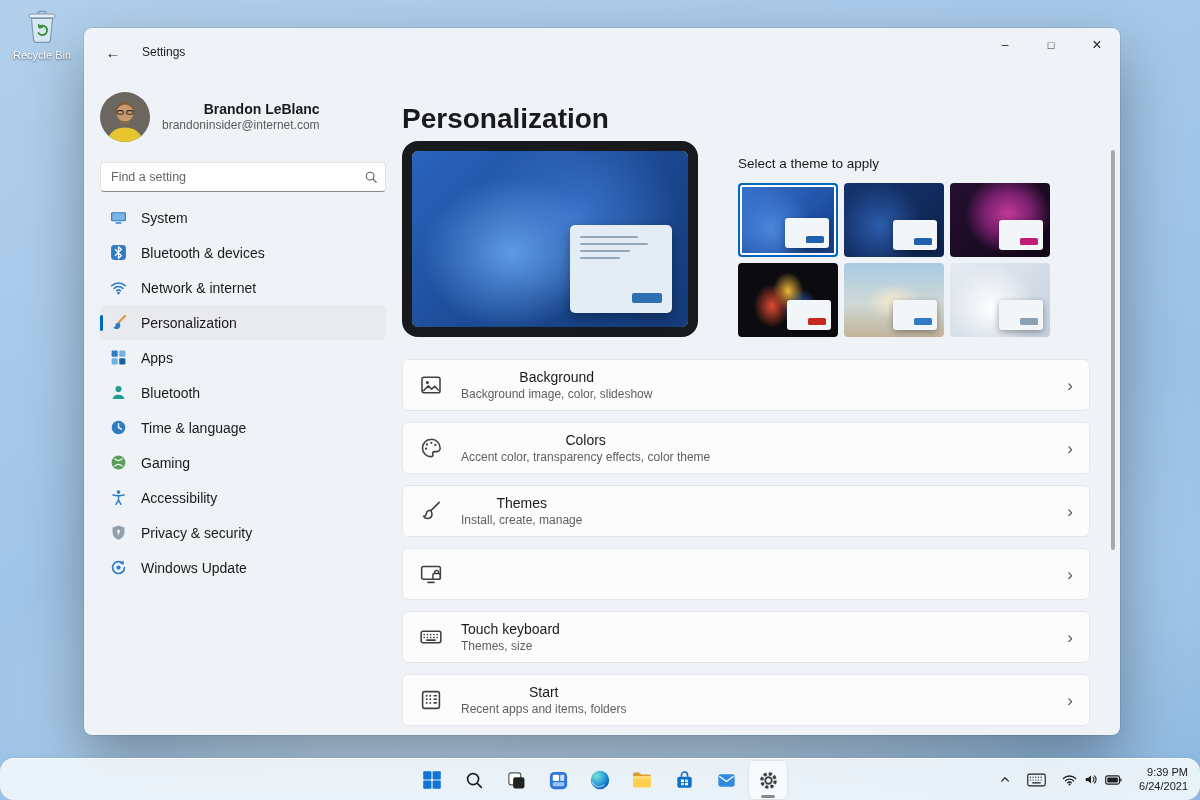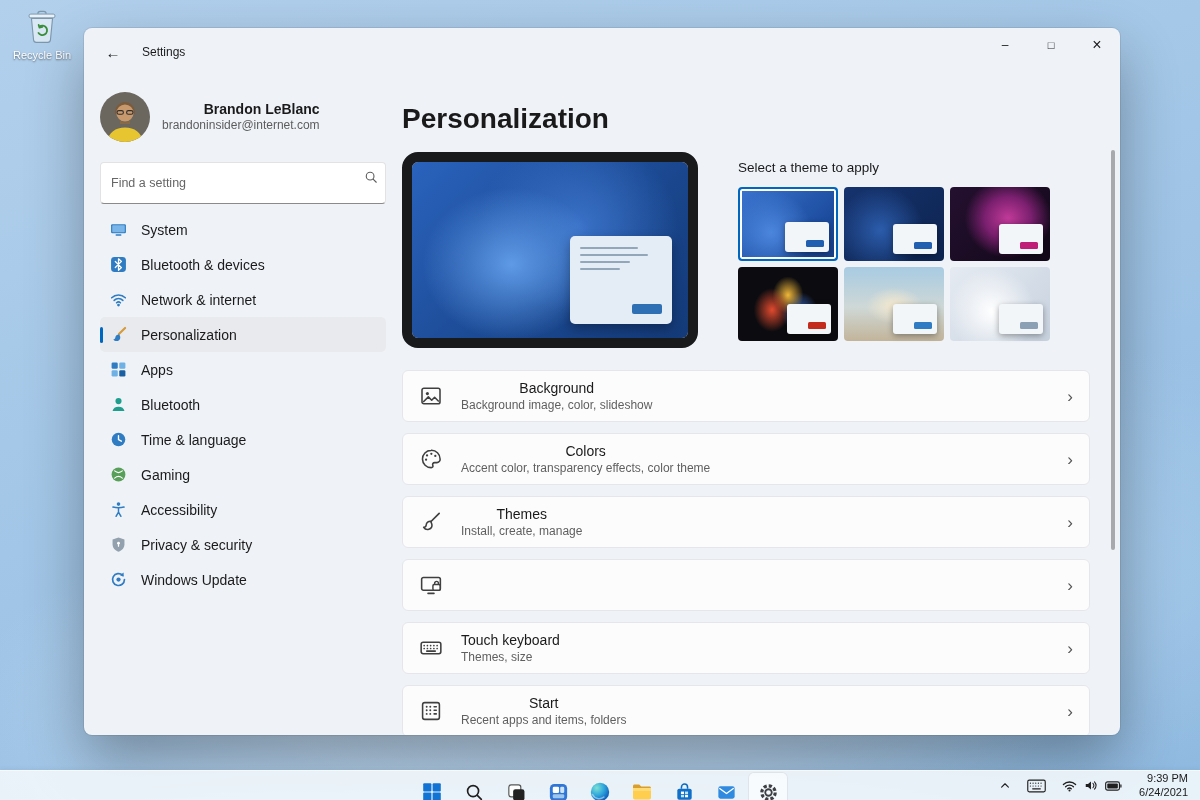--- a/index.html
+++ b/index.html
@@ -38,36 +38,36 @@
   .wc-btn.close{font-size:16px;}
 
   .window-body{flex:1;display:flex;min-height:0;}
 
   
   .sidebar{width:318px;flex:none;padding:10px 16px 0 16px;}
   .profile{display:flex;align-items:center;gap:12px;margin-top:4px;height:54px;text-align:right;}
   .avatar{width:50px;height:50px;border-radius:50%;overflow:hidden;flex:none;}
   .profile-name{font-size:14px;font-weight:700;line-height:17px;}
   .profile-email{font-size:12px;color:#5c5c5c;line-height:15px;}
-  .search-box{margin-top:18px;position:relative;height:42px;}
+  .search-box{margin-top:18px;position:relative;height:30px;}
   .search-box input{width:100%;height:100%;background:#fff;border:1px solid #e2e2e2;border-bottom:1px solid #8a8a8a;
     border-radius:4px;padding:0 30px 0 10px;font-size:12.5px;font-family:inherit;color:#1a1a1a;outline:none;}
   .search-box input::placeholder{color:#666;}
   .search-icon{position:absolute;right:8px;top:8px;pointer-events:none;}
   .nav{list-style:none;margin:8px 0 0 0;padding:0;}
   .nav-item{height:35px;display:flex;align-items:center;gap:14px;padding:0 10px;border-radius:5px;font-size:14px;position:relative;cursor:pointer;}
   .nav-item.selected{background:#e9eaee;}
   .nav-item.selected::before{content:'';position:absolute;left:0;top:50%;transform:translateY(-50%);
     width:3px;height:16px;border-radius:3px;background:var(--accent);}
   .nav-icon{width:17px;height:17px;flex:none;display:block;}
 
   
   .main{flex:1;padding:26px 30px 0 0;position:relative;min-width:0;}
   .page-title{font-size:28px;font-weight:600;margin:0;line-height:34px;}
-  .hero{display:flex;align-items:center;margin-top:16px;}
+  .hero{display:flex;align-items:flex-end;margin-top:5px;}
   .preview{width:296px;height:196px;flex:none;border:10px solid #191a1c;border-radius:16px;position:relative;
     background:
       radial-gradient(46% 62% at 36% 58%, #5e9ae6 0%, rgba(94,154,230,0) 70%),
       radial-gradient(52% 72% at 60% 36%, #3a72c8 0%, rgba(58,114,200,0) 70%),
       linear-gradient(135deg,#2a63bd 0%, #1a478f 60%, #143a78 100%);
     background-clip:padding-box;}
   .preview-window{position:absolute;right:16px;bottom:14px;width:102px;height:88px;background:#e4edf5;border-radius:5px;
     box-shadow:0 5px 12px rgba(0,0,0,.3);padding:11px 10px;}
   .pw-line{height:2px;background:#93a7ba;border-radius:1px;margin-bottom:5px;}
   .pw-line.l1{width:58px;} .pw-line.l2{width:68px;} .pw-line.l3{width:50px;} .pw-line.l4{width:40px;}
@@ -94,23 +94,23 @@
   .card{height:52px;background:#fcfcfd;border:1px solid #e5e6e9;border-radius:6px;display:flex;align-items:center;
     padding:0 16px;margin-bottom:11px;cursor:pointer;width:100%;text-align:left;}
   .card-icon{width:24px;height:24px;margin-right:18px;flex:none;display:block;}
   .card-title{font-size:14px;line-height:17px;text-align:center;}
   .card-desc{font-size:12px;color:#5f5f5f;line-height:15px;margin-top:1px;}
   .card-chevron{margin-left:auto;color:#555;font-size:17px;line-height:1;}
 
   .scrollbar{position:absolute;right:5px;top:122px;width:4px;height:400px;border-radius:2px;background:#9b9ba0;opacity:.85;cursor:pointer;}
 
   
-  .taskbar{position:absolute;left:0;right:0;bottom:0;height:30px;
+  .taskbar{position:absolute;left:0;right:0;bottom:0;height:42px;
     background:rgba(240,246,251,.92);border-top:1px solid rgba(255,255,255,.6);
-    box-shadow:0 -1px 4px rgba(100,130,160,.15);}
+    box-shadow:0 -1px 4px rgba(100,130,160,.15);border-radius:14px;}
   .tb-center{position:absolute;left:50%;top:2px;transform:translateX(-50%);display:flex;gap:4px;align-items:center;}
   .tb-btn{width:38px;height:38px;border-radius:5px;display:flex;align-items:center;justify-content:center;position:relative;}
   .tb-btn.active{background:rgba(255,255,255,.65);box-shadow:0 0 0 1px rgba(0,0,0,.05);}
   .tb-btn.active::after{content:'';position:absolute;bottom:1px;left:50%;transform:translateX(-50%);
     width:14px;height:3px;border-radius:2px;background:#8a8a8a;}
   .tray{position:absolute;right:4px;top:0;height:100%;display:flex;align-items:center;gap:2px;}
   .tray-btn{height:34px;border-radius:5px;display:flex;align-items:center;gap:7px;padding:0 7px;}
   .clock{text-align:right;font-size:11px;line-height:13.5px;padding:0 8px;}
 </style>
 </head>

